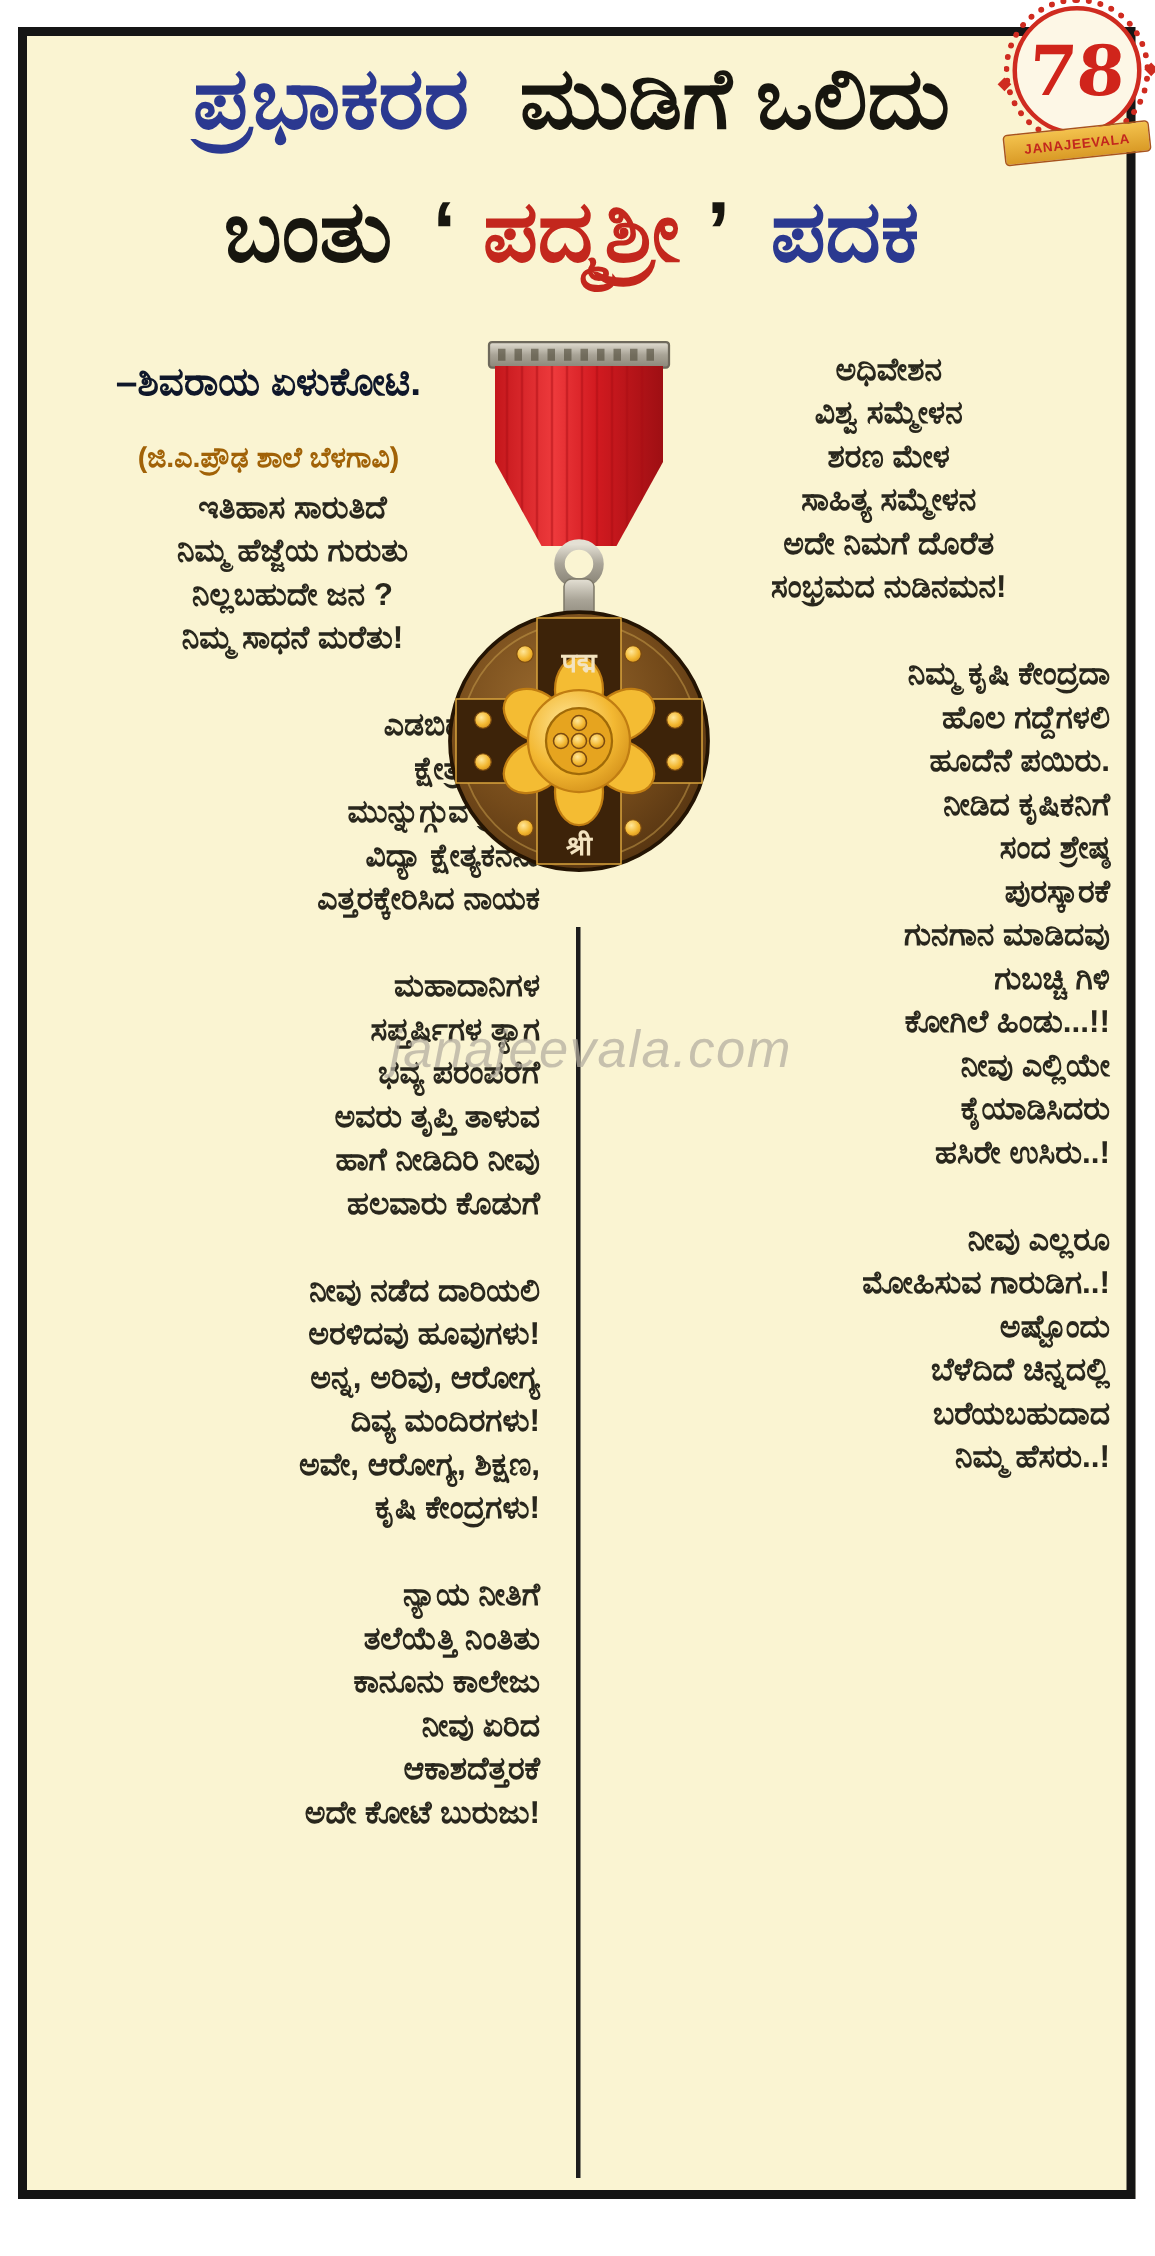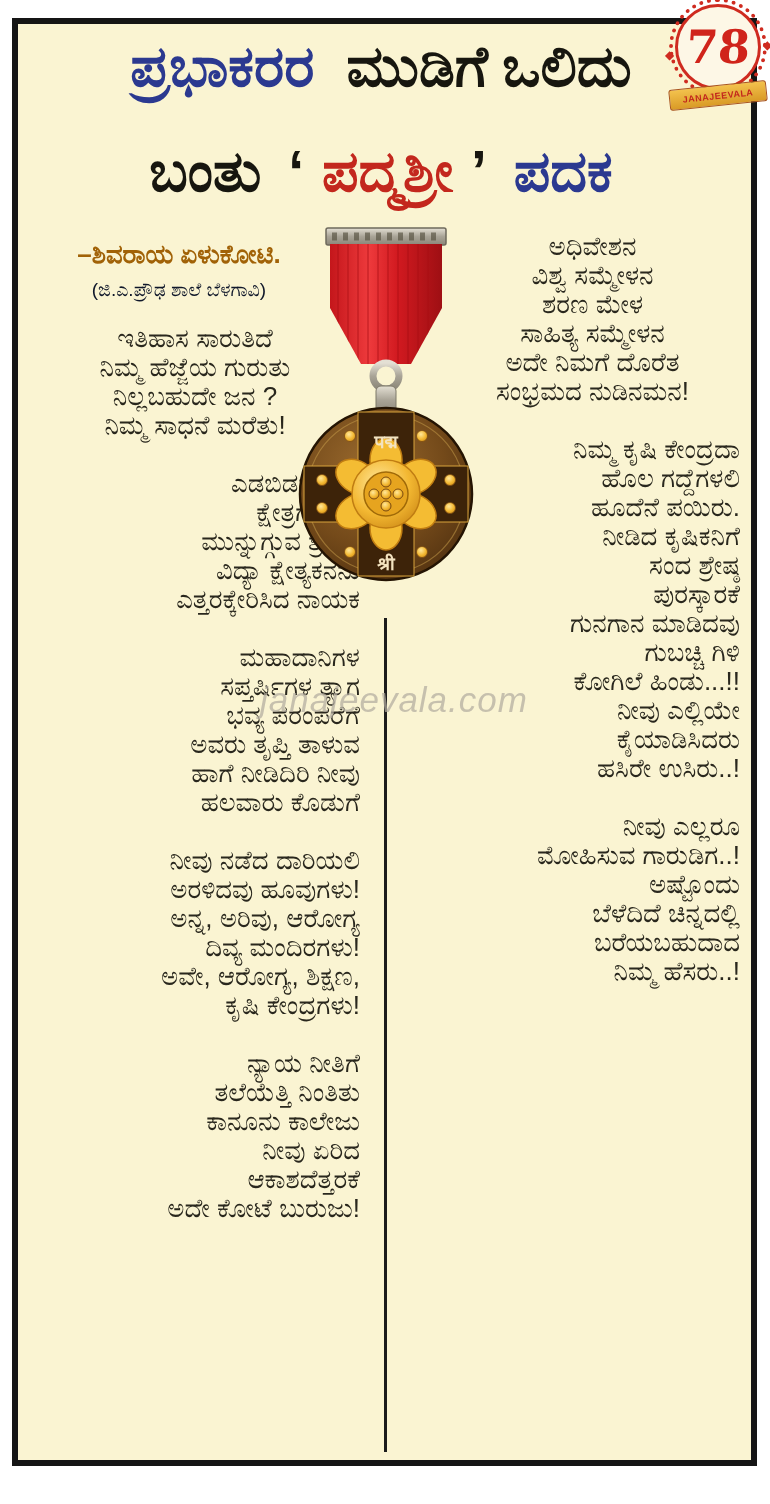--- a/index.html
+++ b/index.html
@@ -8,22 +8,22 @@
     position:relative; width:770px; height:1504px; overflow:hidden;
     background:#ffffff; font-family:"Liberation Sans","DejaVu Sans",sans-serif;
   }
   .frame {
     position:absolute; left:12px; top:18px; width:745px; height:1448px;
     border:6px solid #151515; background:#faf4d2;
   }
   
   .headline { position:absolute; left:18px; top:24px; width:726px; text-align:center; }
   .headline-line { font-weight:bold; font-size:57px; line-height:1; white-space:nowrap; }
-  .headline-line1 { margin-top:14px;font-family:Liberation Serif, serif; }
-  .headline-line2 { margin-top:48px; }
+  .headline-line1 { margin-top:14px; }
+  .headline-line2 { margin-top:32px; }
   .hw { display:inline-block; margin:0 9px; }
   .c-blue { color:#2b3990; }
   .c-red  { color:#c3271d; }
   .c-black{ color:#17160f; }
   .hq { display:inline-block; margin:0 2px; color:#17160f; }
   
   .badge { position:absolute; left:668px; top:0; width:102px; height:114px; z-index:6; }
   .badge-circle {
     position:absolute; left:7px; top:4px; width:86px; height:86px; border-radius:50%;
     background:#fdf7e6; border:3px solid #cf2b20; outline:4px dotted #cf2b20; outline-offset:2px;
@@ -37,26 +37,26 @@
     position:absolute; left:1px; right:3px; bottom:8px; height:21px;
     background:linear-gradient(#f3c24d,#d99a26); border:1.5px solid #a8541d; border-radius:3px;
     transform:rotate(-6deg); display:flex; align-items:center; justify-content:center; z-index:7;
   }
   .badge-banner span { font-size:9px; font-weight:bold; color:#c3271d; letter-spacing:.5px; }
   .badge-diamond { position:absolute; color:#cf2b20; font-size:12px; }
   .bd-l { left:-3px; top:48px; }
   .bd-r { right:-2px; top:38px; }
   
   .byline { position:absolute; left:28px; top:240px; width:302px; text-align:center; }
-  .byline-author { color:#a16207; font-size:26px; font-weight:bold; line-height:1.15; }
-  .byline-school { margin-top:9px; color:#0f172a; font-size:19px; font-weight:normal; }
+  .byline-author { color:#0f172a; font-size:26px; font-weight:bold; line-height:1.15; }
+  .byline-school { margin-top:25px; color:#a16207; font-size:19px; font-weight:bold; }
   
   .col {
-    position:absolute; font-weight:normal; color:#29271d;
-    font-size:26px; line-height:29px; text-align:center;
+    position:absolute; font-weight:bold; color:#29271d;
+    font-size:21px; line-height:29px; text-align:center;
   }
   .col-left  { left:30px;  top:324px; width:330px; }
   .col-right { left:445px; top:232px; width:295px; }
   .stanza { white-space:pre-line; }
   .stanza + .stanza { margin-top:29px;text-align:right; }
   
   .divider { position:absolute; left:384px; top:618px; width:3px; height:834px; background:#1c1c1c; }
   
   .watermark {
     position:absolute; left:260px; top:680px; font-size:35px; letter-spacing:1px;

